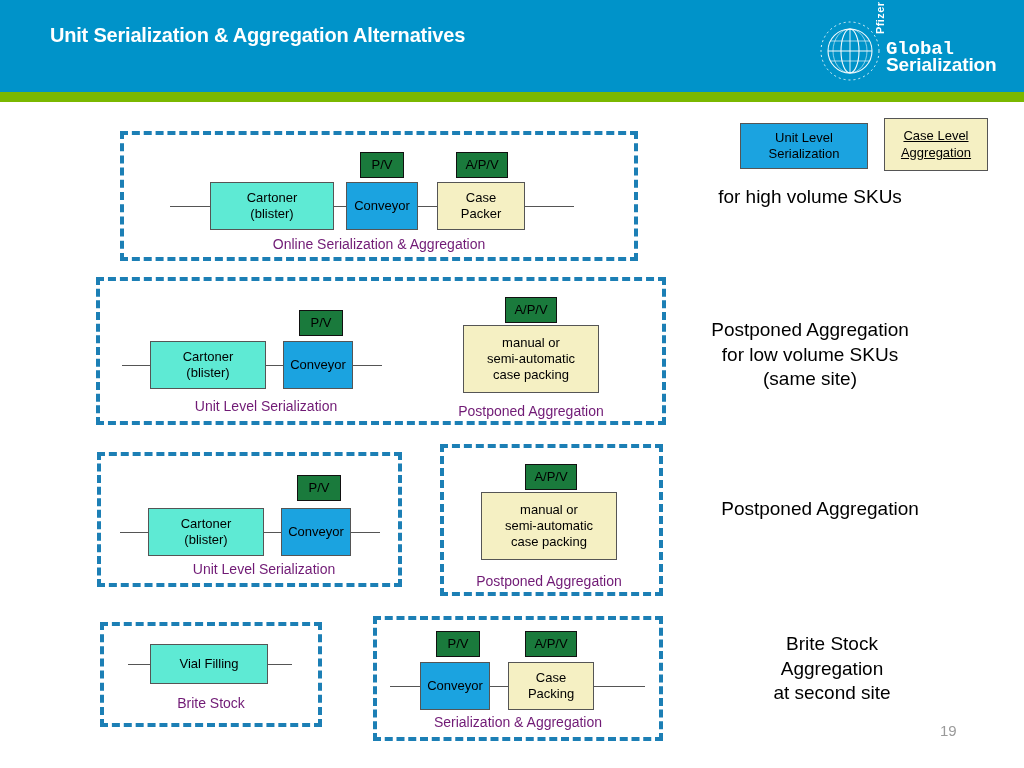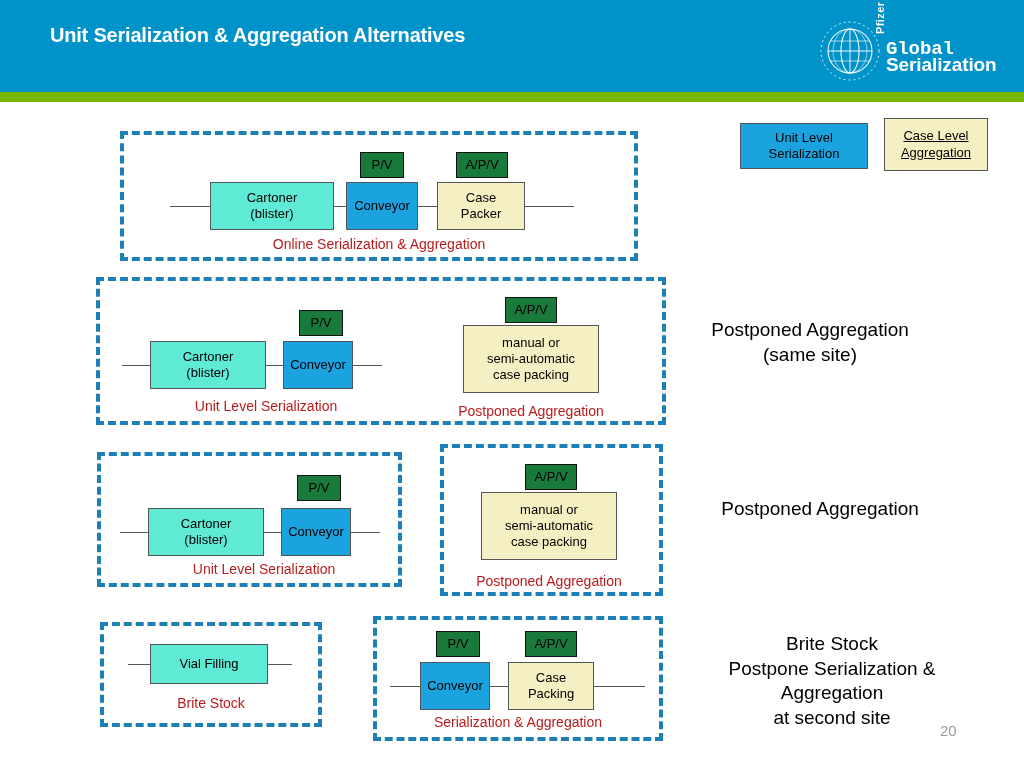--- a/index.html
+++ b/index.html
@@ -134,21 +134,21 @@
   .wire {
     position: absolute;
     height: 1px;
     background: #555555;
   }
 
   
   .caption {
     position: absolute;
     font-size: 14px;
-    color: #b91c1c;
+    color: #701a75;
     text-align: center;
     white-space: nowrap;
   }
 
   
   .rdesc {
     position: absolute;
     font-size: 19px;
     color: #000000;
     text-align: center;
@@ -215,20 +215,21 @@
   <span>A/P/V</span>
 </div>
 <div class="node node-cream" style="left:437px; top:182px; width:88px; height:48px;">
   <span>Case</span>
   <span>Packer</span>
 </div>
 <div class="wire" style="left:525px; top:206px; width:49px;"></div>
 <div class="caption" style="left:129px; top:236px; width:500px;">Online Serialization &amp; Aggregation</div>
 
 <div class="rdesc" style="left:650px; top:185px;">
+  <div>for high volume SKUs</div>
 </div>
 
 <div class="dash-box" style="left:96px; top:277px; width:570px; height:148px;"></div>
 
 <div class="wire" style="left:122px; top:365px; width:28px;"></div>
 <div class="node node-white" style="left:150px; top:341px; width:116px; height:48px;">
   <span>Cartoner</span>
   <span>(blister)</span>
 </div>
 <div class="wire" style="left:266px; top:365px; width:17px;"></div>
@@ -246,20 +247,21 @@
 </div>
 <div class="node node-cream" style="left:463px; top:325px; width:136px; height:68px;">
   <span>manual or</span>
   <span>semi-automatic</span>
   <span>case packing</span>
 </div>
 <div class="caption" style="left:411px; top:403px; width:240px;">Postponed  Aggregation</div>
 
 <div class="rdesc" style="left:650px; top:318px;">
   <div>Postponed Aggregation</div>
+  <div>for low volume SKUs</div>
   <div>(same site)</div>
 </div>
 
 <div class="dash-box" style="left:97px; top:452px; width:305px; height:135px;"></div>
 <div class="dash-box" style="left:440px; top:444px; width:223px; height:152px;"></div>
 
 <div class="wire" style="left:120px; top:532px; width:28px;"></div>
 <div class="node node-white" style="left:148px; top:508px; width:116px; height:48px;">
   <span>Cartoner</span>
   <span>(blister)</span>
@@ -311,18 +313,17 @@
 </div>
 <div class="node node-cream" style="left:508px; top:662px; width:86px; height:48px;">
   <span>Case</span>
   <span>Packing</span>
 </div>
 <div class="wire" style="left:594px; top:686px; width:51px;"></div>
 <div class="caption" style="left:378px; top:714px; width:280px;">Serialization &amp; Aggregation</div>
 
 <div class="rdesc" style="left:672px; top:632px;">
   <div>Brite Stock</div>
-  <div>Postpone Serialization &amp;</div>
   <div>Aggregation</div>
   <div>at second site</div>
 </div>
 
-<div id="page-number">20</div>
+<div id="page-number">19</div>
 
 </body></html>

